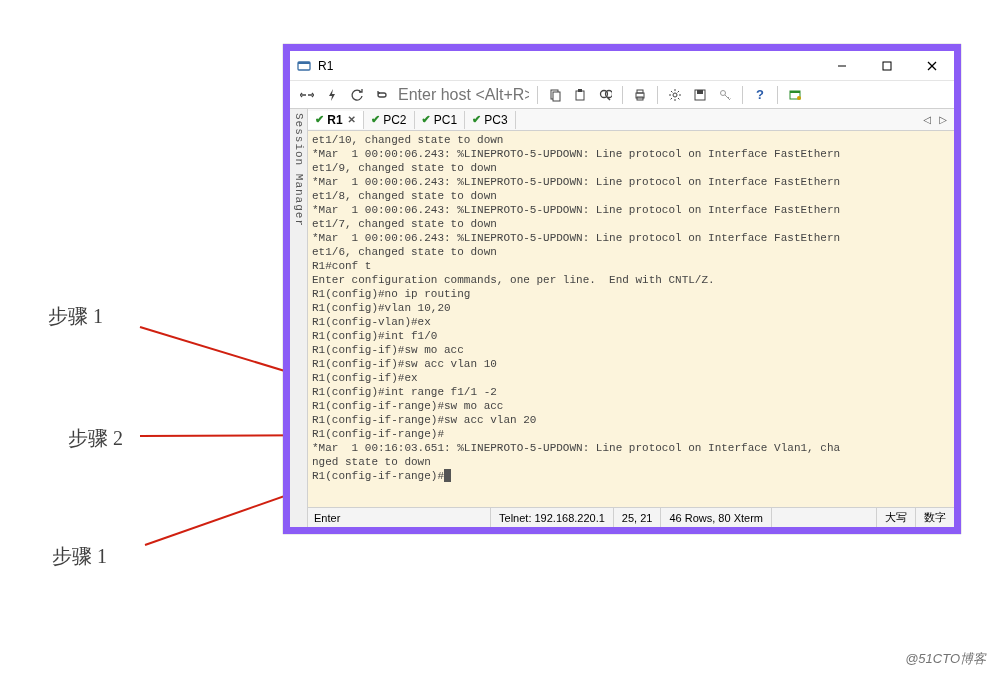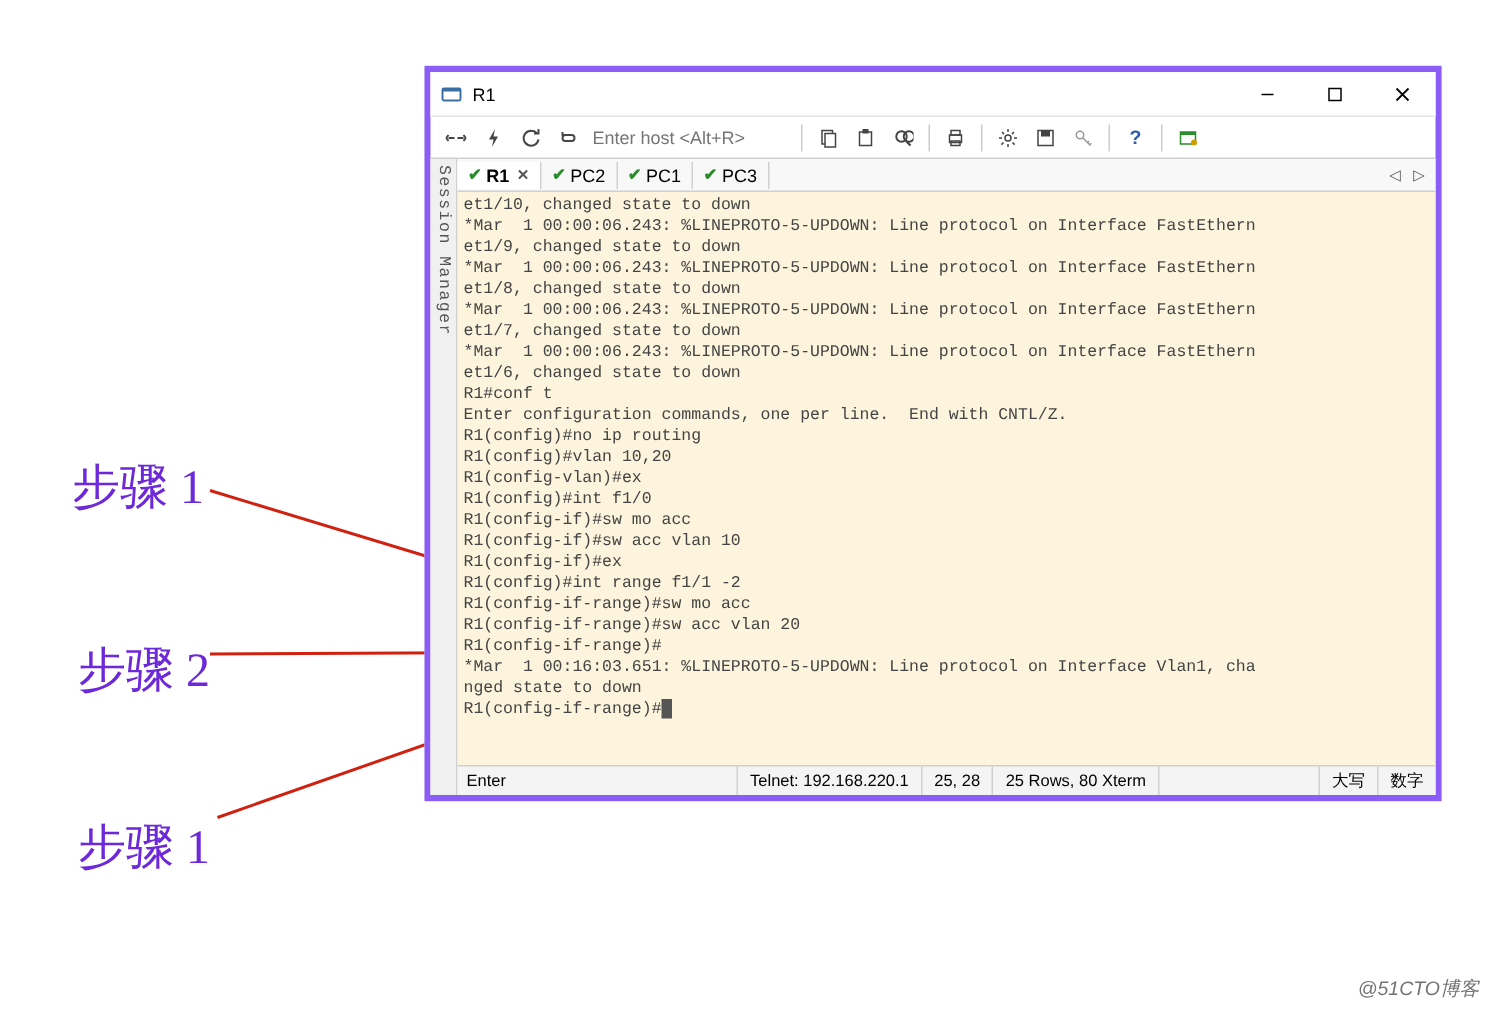--- a/index.html
+++ b/index.html
@@ -1,38 +1,38 @@
 <!DOCTYPE html>
 <html><head>
 <meta charset="utf-8">
 <style>
   * { box-sizing: border-box; margin: 0; padding: 0; }
   body { font-family: "Microsoft YaHei", Arial, sans-serif; font-size: 12px; background: #fff; width: 994px; height: 674px; position: relative; }
   .window {
     position: absolute; left: 283px; top: 44px; width: 678px; height: 490px;
-    background: #fff; border: 4px solid #8b5cf6; box-shadow: 0 0 1px #888;
+    background: #fff; border: 7px solid #8b5cf6; box-shadow: 0 0 1px #888;
     display: flex; flex-direction: column;
   }
   .titlebar {
     height: 30px; background: #fff; display: flex; align-items: center;
     justify-content: space-between; padding: 0 0 0 6px; border-bottom: 1px solid #e5e5e5;
   }
   .titlebar-left { display: flex; align-items: center; gap: 6px; }
   .app-icon { width: 16px; height: 16px; display: flex; align-items: center; justify-content: center; }
   .title-text { font-size: 12px; }
   .win-controls { display: flex; }
   .win-btn { width: 45px; height: 30px; display:flex; align-items:center; justify-content:center; cursor:pointer; }
 
   .menubar { height: 22px; display: flex; align-items: center; gap: 4px; padding: 0 8px; border-bottom: 1px solid #e5e5e5; }
   .menu-item { padding: 2px 6px; cursor: pointer; font-size: 12px; }
 
   .toolbar { height: 28px; display: flex; align-items: center; gap: 3px; padding: 0 6px; border-bottom: 1px solid #d0d0d0; }
   .tbtn { width: 22px; height: 22px; display:flex; align-items:center; justify-content:center; cursor:pointer; border-radius:2px; }
   .tsep { width:1px; height:18px; background:#ccc; margin: 0 3px; }
-  .host-input { border:none; outline:none; width: 135px; font-size:12px; color:#888; padding:2px; }
+  .host-input { border:none; outline:none; width: 135px; font-size:16px; color:#888; padding:2px; }
 
   .body-area { flex:1; display:flex; min-height:0; }
   .session-mgr { width: 18px; background:#f0f0f0; border-right:1px solid #d0d0d0; display:flex; align-items:flex-start; justify-content:center; padding-top:4px; }
   .session-mgr span { writing-mode: vertical-rl; text-orientation: mixed; font-size:11px; color:#555; letter-spacing:1px; font-family: "Courier New", monospace; }
   .main-area { flex:1; display:flex; flex-direction:column; min-width:0; }
   .tabs-row { height: 22px; display:flex; align-items:center; border-bottom:1px solid #d0d0d0; background:#f8f8f8; }
   .tabs { display:flex; flex:1; }
   .tab { display:flex; align-items:center; gap:3px; padding: 2px 7px; border-right:1px solid #d0d0d0; cursor:pointer; font-size:12px; }
   .tab.active { background:#fff; font-weight:bold; }
   .check { color:#2a8c2a; font-weight:bold; font-size:11px; }
@@ -41,29 +41,29 @@
   .tab-nav-btn { width:14px; height:14px; display:flex; align-items:center; justify-content:center; cursor:pointer; font-size:10px; color:#555; }
 
   .terminal { flex:1; background:#fcf4dc; font-family:"Courier New", monospace; font-size:11px; line-height:14px; color:#444; padding:2px 4px; overflow:hidden; white-space:pre; position:relative; }
   .term-line { white-space: pre; }
   .cursor { display:inline-block; width:7px; height:13px; background:#555; vertical-align:text-bottom; }
 
   .statusbar { height:20px; border-top:1px solid #d0d0d0; background:#f4f4f4; display:flex; align-items:center; font-size:11px; }
   .status-left { flex:1; padding-left:6px; }
   .status-seg { padding:0 8px; border-left:1px solid #d0d0d0; height:100%; display:flex; align-items:center; }
 
-  .annot { position:absolute; color:#6d28d9; font-family:"SimSun","Microsoft YaHei"; font-size:32px; }
+  .annot { position:absolute; color:#404040; font-family:"SimSun","Microsoft YaHei"; font-size:20px; }
   .overlay-svg { position:absolute; left:0; top:0; pointer-events:none; }
   .watermark { position:absolute; right:8px; bottom:6px; color:#737373; font-size:13px; font-style:italic; }
 </style>
 </head>
 <body>
 
 <div class="annot" style="left:48px; top:303px;">步骤 1</div>
-<div class="annot" style="left:52px; top:425px;">步骤 2</div>
+<div class="annot" style="left:68px; top:425px;">步骤 2</div>
 <div class="annot" style="left:52px; top:543px;">步骤 1</div>
 
 <svg class="overlay-svg" width="994" height="674">
   <defs>
     <marker id="arrowhead" markerWidth="8" markerHeight="6" refX="7" refY="3" orient="auto">
       <polygon points="0 0, 8 3, 0 6" fill="#d02010"></polygon>
     </marker>
   </defs>
 
   <line x1="140" y1="327" x2="400" y2="406" stroke="#d02010" stroke-width="2" marker-end="url(#arrowhead)"></line>
@@ -223,22 +223,22 @@
           <div class="tab-nav-btn">◁</div>
           <div class="tab-nav-btn">▷</div>
         </div>
       </div>
 
       <div class="terminal" id="terminal"><div class="term-line">et1/10, changed state to down</div><div class="term-line">*Mar  1 00:00:06.243: %LINEPROTO-5-UPDOWN: Line protocol on Interface FastEthern</div><div class="term-line">et1/9, changed state to down</div><div class="term-line">*Mar  1 00:00:06.243: %LINEPROTO-5-UPDOWN: Line protocol on Interface FastEthern</div><div class="term-line">et1/8, changed state to down</div><div class="term-line">*Mar  1 00:00:06.243: %LINEPROTO-5-UPDOWN: Line protocol on Interface FastEthern</div><div class="term-line">et1/7, changed state to down</div><div class="term-line">*Mar  1 00:00:06.243: %LINEPROTO-5-UPDOWN: Line protocol on Interface FastEthern</div><div class="term-line">et1/6, changed state to down</div><div class="term-line">R1#conf t</div><div class="term-line">Enter configuration commands, one per line.  End with CNTL/Z.</div><div class="term-line">R1(config)#no ip routing</div><div class="term-line">R1(config)#vlan 10,20</div><div class="term-line">R1(config-vlan)#ex</div><div class="term-line">R1(config)#int f1/0</div><div class="term-line">R1(config-if)#sw mo acc</div><div class="term-line">R1(config-if)#sw acc vlan 10</div><div class="term-line">R1(config-if)#ex</div><div class="term-line">R1(config)#int range f1/1 -2</div><div class="term-line">R1(config-if-range)#sw mo acc</div><div class="term-line">R1(config-if-range)#sw acc vlan 20</div><div class="term-line">R1(config-if-range)#</div><div class="term-line">*Mar  1 00:16:03.651: %LINEPROTO-5-UPDOWN: Line protocol on Interface Vlan1, cha</div><div class="term-line">nged state to down</div><div class="term-line">R1(config-if-range)#<span class="cursor"></span></div></div>
 
       <div class="statusbar">
         <div class="status-left">Enter</div>
         <div class="status-seg">Telnet: 192.168.220.1</div>
-        <div class="status-seg">25,  28</div>
-        <div class="status-seg">25 Rows, 80  Xterm</div>
+        <div class="status-seg">25,  21</div>
+        <div class="status-seg">46 Rows, 80  Xterm</div>
         <div class="status-seg" style="flex:0.5"></div>
         <div class="status-seg">大写</div>
         <div class="status-seg">数字</div>
       </div>
     </div>
   </div>
 </div>
 
 <div class="watermark">@51CTO博客</div>
 

